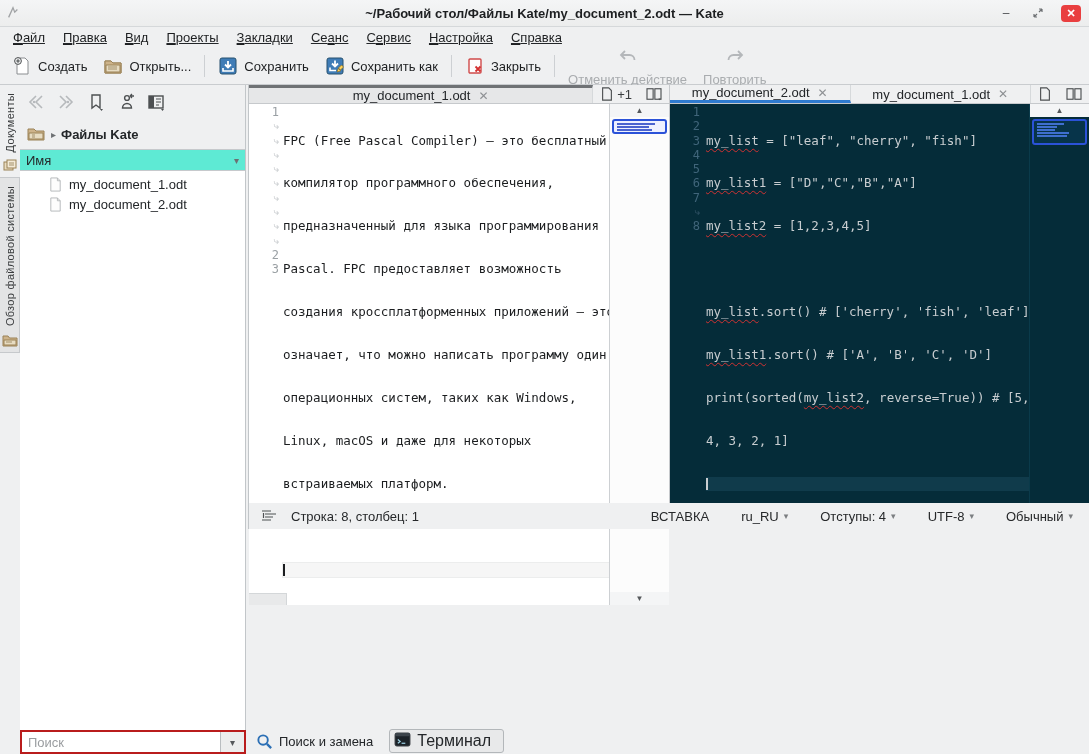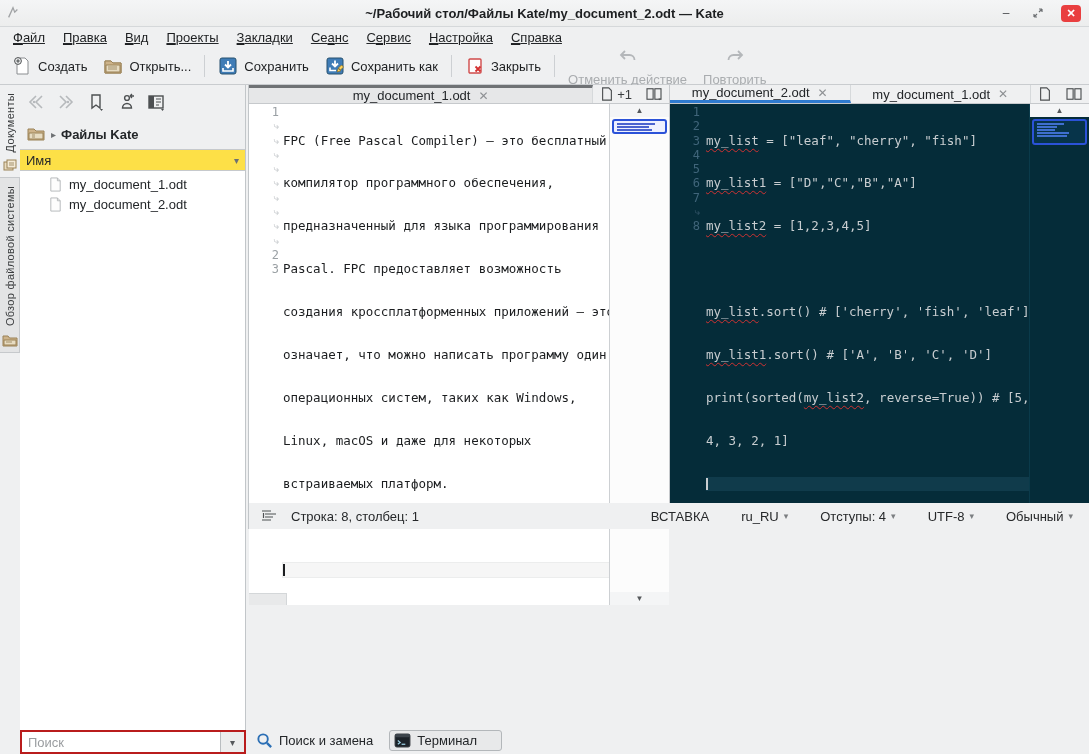--- a/index.html
+++ b/index.html
@@ -40,21 +40,21 @@
   .vtab-label { writing-mode:vertical-rl; transform:rotate(180deg);
     font-size:11px; color:#3a3c3e; letter-spacing:.3px; }
   .vtab .icon16 { width:16px; height:16px; margin-top:5px; }
   
   .filepanel { position:absolute; left:20px; top:85px; width:226px; height:645px;
     background:#eff0f1; border-right:1px solid #c2c6c9; display:flex; flex-direction:column; }
   .fp-toolbar { height:34px; display:flex; align-items:center; gap:10px; padding:0 6px; }
   .fp-crumb { height:30px; display:flex; align-items:center; gap:5px; padding:0 6px; }
   .fp-crumb b { font-size:13px; }
   .crumb-caret { color:#6d7073; font-size:10px; }
-  .fp-header { height:22px; background:#fde047; border:1px solid #c6c9cc; border-left:none; border-right:none;
+  .fp-header { height:22px; background:#5eead4; border:1px solid #c6c9cc; border-left:none; border-right:none;
     display:flex; align-items:center; padding:0 6px; font-size:13px; color:#26282a; }
   .fp-header .hdr-caret { margin-left:auto; color:#6d7073; font-size:10px; }
   .fp-list { flex:1; background:#ffffff; padding-top:3px; }
   .fp-row { display:flex; align-items:center; gap:6px; height:20px; padding-left:28px; font-size:13px; }
   
   .searchcombo { position:absolute; left:20px; top:730px; width:226px; height:24px;
     display:flex; border:2px solid #b91c1c; background:#fff; }
   .searchcombo input { flex:1; border:none; outline:none; padding:0 6px; font-size:13px;
     font-family:"Liberation Sans",sans-serif; color:#232629; background:#fff; }
   .searchcombo input::placeholder { color:#9a9da0; }
@@ -117,22 +117,22 @@
   .statusbar { position:absolute; left:248px; top:503px; width:841px; height:26px;
     display:flex; align-items:center; background:#eff0f1; font-size:13px; color:#26282a;
     border-left:1px solid #c2c6c9; }
   .sb-icon { margin:0 14px 0 12px; }
   .sb-right { margin-left:auto; display:flex; align-items:center; gap:0; }
   .sb-item { padding:0 16px; display:flex; align-items:center; gap:5px; }
   .sb-caret { color:#7b7e81; font-size:9px; }
   
   .bottombar { position:absolute; left:252px; top:729px; display:flex; align-items:center; gap:12px; }
   .flat-btn { display:flex; align-items:center; gap:6px; font-size:13px; color:#232629; padding:3px 4px; }
-  .framed-btn { display:flex; align-items:center; gap:6px; font-size:13px; color:#232629;
-    padding:2px 24px 2px 4px; border:1px solid #b3b7ba; border-radius:3px; background:#e8e9ea; }
+  .framed-btn { display:flex; align-items:flex-start; gap:6px; font-size:16px; color:#232629;
+    padding:2px 12px 2px 4px; border:1px solid #b3b7ba; border-radius:3px; background:#e8e9ea; }
 </style>
 </head>
 <body>
 
 <div class="titlebar">
   <svg class="appmark" viewBox="0 0 16 16">
       <path d="M3 13 L8 2 L10 7 L13 4" stroke="#6d7073" stroke-width="1.5" fill="none"></path>
     </svg>
   <div class="title-text">~/Рабочий стол/Файлы Kate/my_document_2.odt — Kate</div>
   <div class="winbtns">

